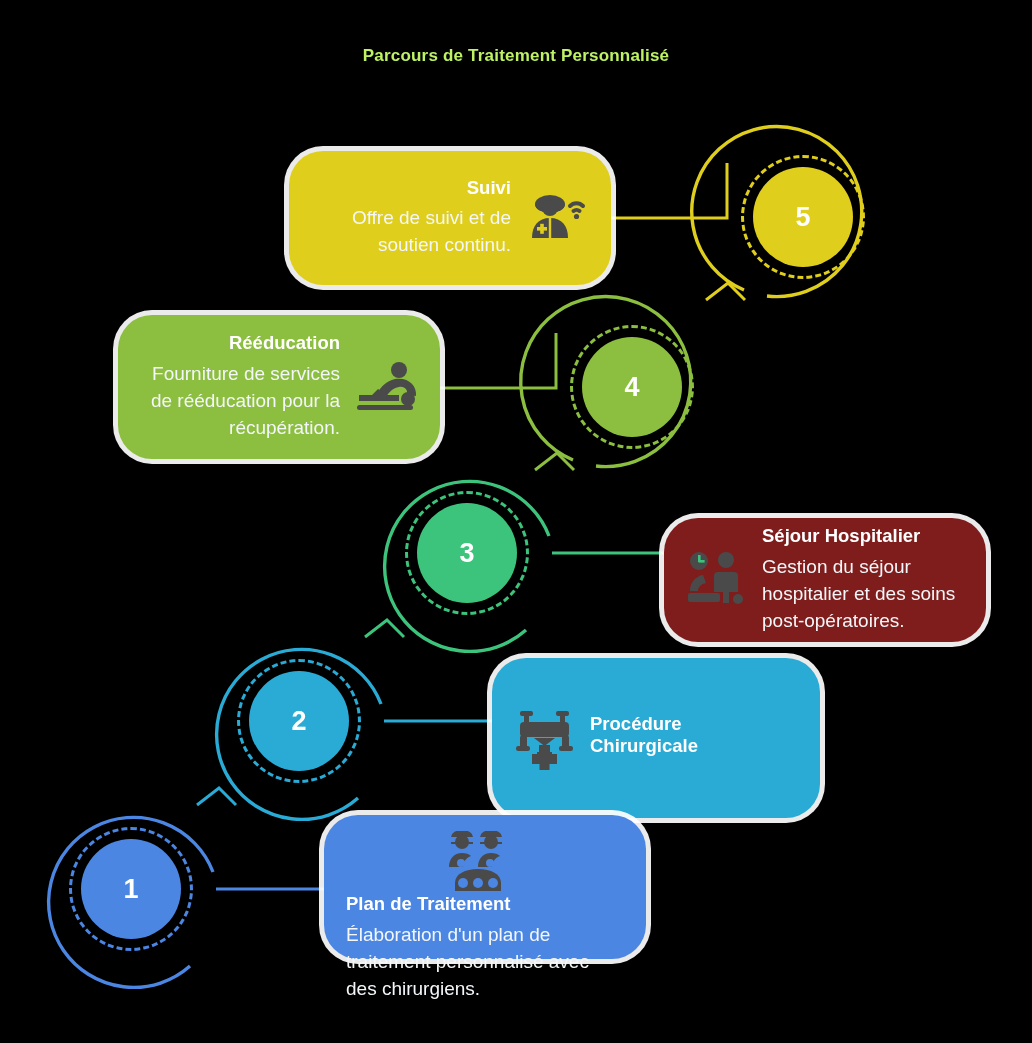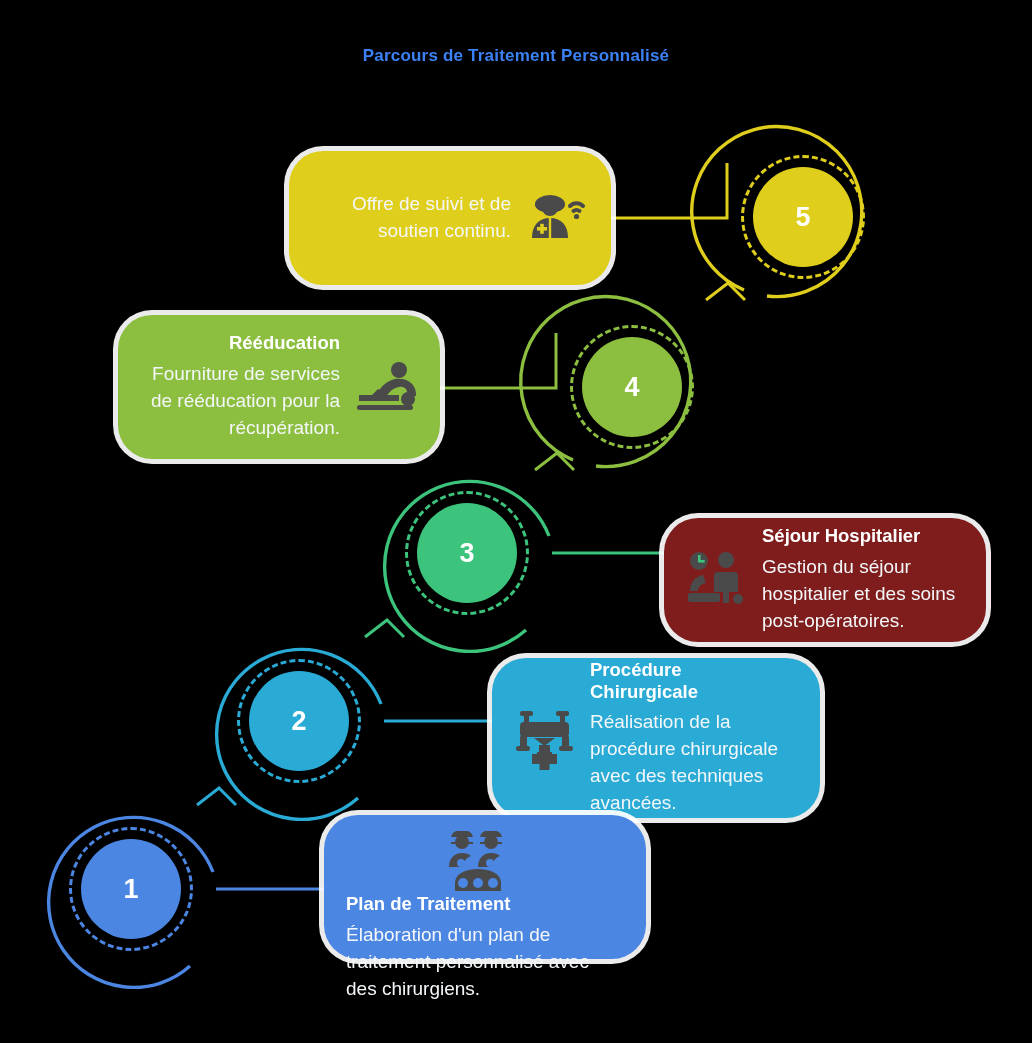--- a/index.html
+++ b/index.html
@@ -8,21 +8,21 @@
     background: #000000;
     font-family: "Liberation Sans", sans-serif;
     overflow: hidden;
   }
   #stage { position: relative; width: 1032px; height: 1043px; }
 
   #chart-title {
     position: absolute; left: 0; top: 46px; width: 1032px;
     text-align: center;
     font-size: 17px; font-weight: bold; letter-spacing: .2px;
-    color: #3b82f6;
+    color: #bef264;
   }
 
   
   #connectors { position: absolute; left: 0; top: 0; width: 1032px; height: 1043px; }
 
   
   .marker { position: absolute; width: 170px; height: 170px; }
   .marker .ring-dashed {
     position: absolute; left: 23px; top: 23px; width: 124px; height: 124px;
     border-radius: 50%; border: 3px dashed;
@@ -111,20 +111,21 @@
 
   <div class="marker" style="left:718px; top:132px;">
     <div class="ring-dashed" style="border-color:#e0ce1c;"></div>
     <div class="disc" style="background:#e0ce1c;">
       <span>5</span>
     </div>
   </div>
 
   <div class="card right-text" style="left:289px; top:151px; width:322px; height:134px; background:#e0ce1c;">
     <div class="body">
+      <div class="c-title">Suivi</div>
       <div class="c-desc">Offre de suivi et de soutien continu.</div>
     </div>
     <div class="icon">
       <svg class="ic" width="64" height="64" viewBox="0 0 64 64" fill="#4a4a4a">
         <ellipse cx="25" cy="18" rx="15" ry="9"></ellipse>
         <path d="M10 18 a15 9 0 0 0 30 0 z" fill="#4a4a4a"></path>
         <circle cx="25" cy="22" r="8"></circle>
         <path d="M25 32 C13 32 7 40 7 52 l36 0 C43 40 37 32 25 32 z"></path>
         <path d="M25 32 l0 20" stroke="#e0ce1c" stroke-width="2.4" fill="none"></path>
         <rect x="12" y="41" width="10" height="3.6" fill="#e0ce1c"></rect>
@@ -207,21 +208,20 @@
         <rect x="45" y="41" width="14" height="5" rx="2.2"></rect>
         <path d="M20 33 h21 l-10.5 8 z"></path>
         <rect x="25" y="40" width="11" height="8"></rect>
         <rect x="23" y="47" width="15" height="6"></rect>
         <rect x="18" y="49" width="25" height="10"></rect>
         <rect x="25.5" y="43" width="10" height="22"></rect>
       </svg>
     </div>
     <div class="body">
       <div class="c-title" style="max-width:190px;">Procédure Chirurgicale</div>
-      <div class="c-desc" style="max-width:200px;">Réalisation de la procédure chirurgicale avec des techniques avancées.</div>
     </div>
   </div>
 
   <div class="marker" style="left:46px; top:804px;">
     <div class="ring-dashed" style="border-color:#4c86e3;"></div>
     <div class="disc" style="background:#4c86e3;">
       <span>1</span>
     </div>
   </div>
 

